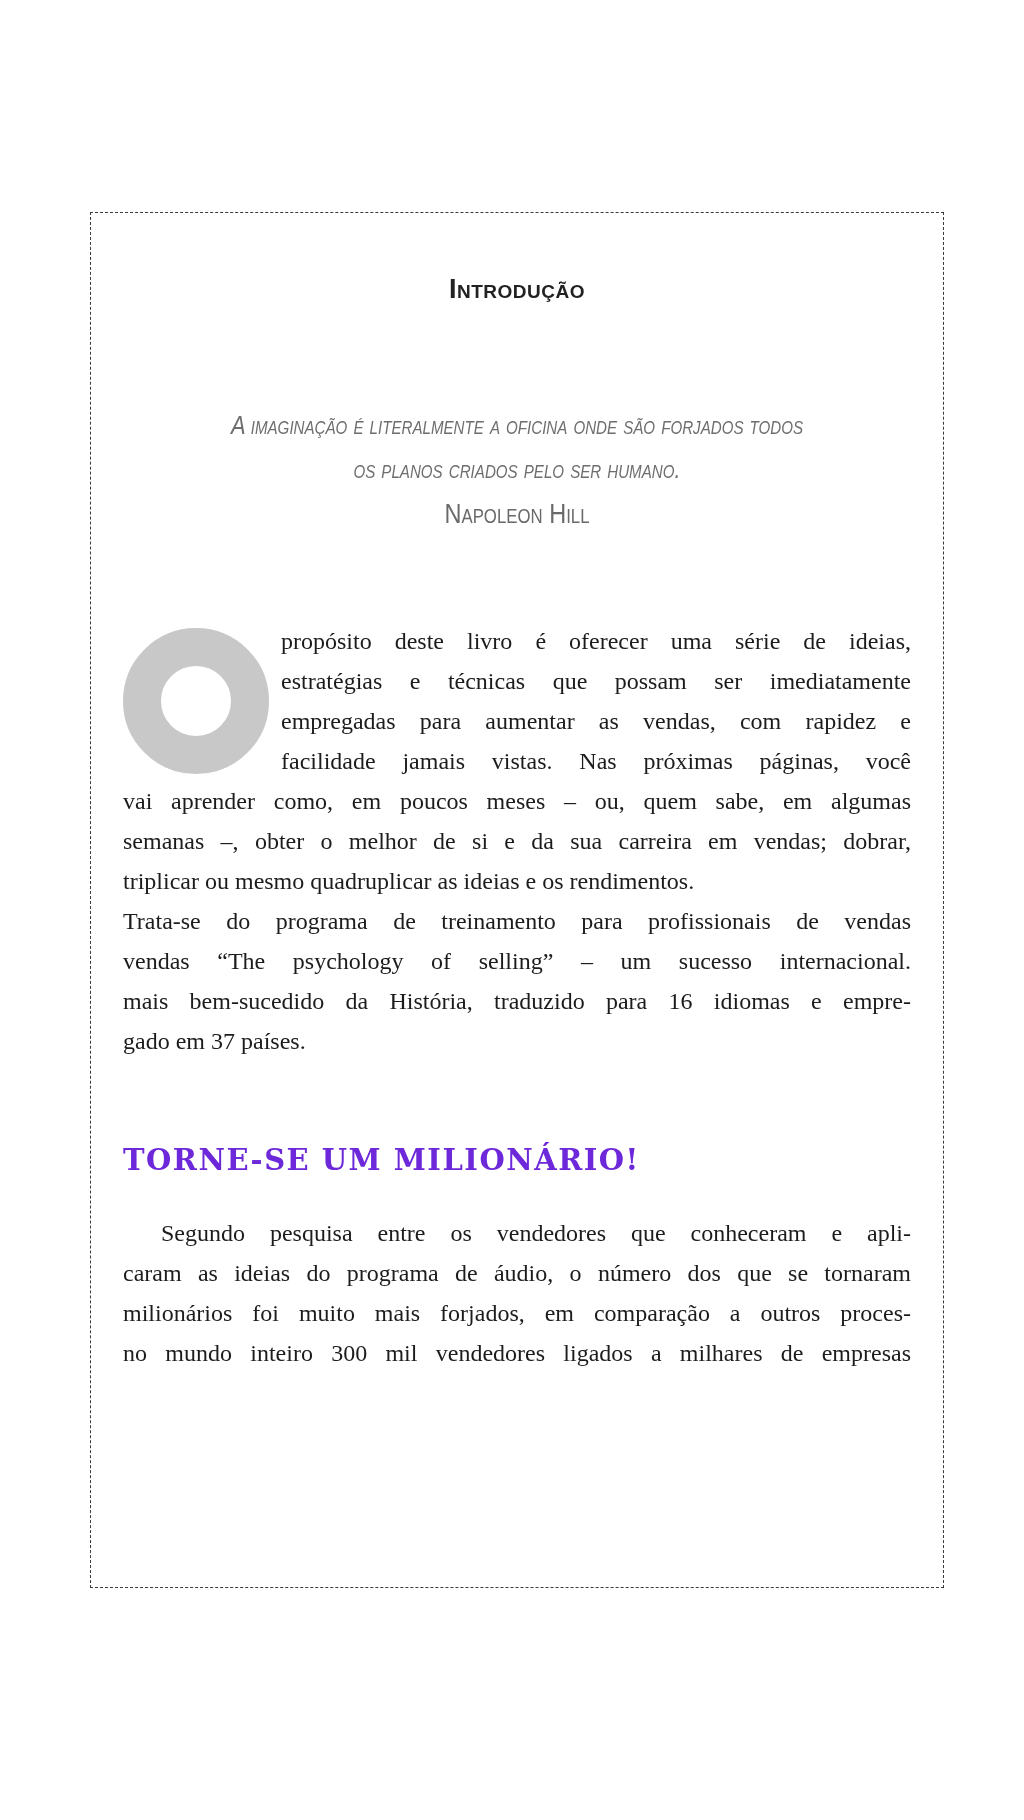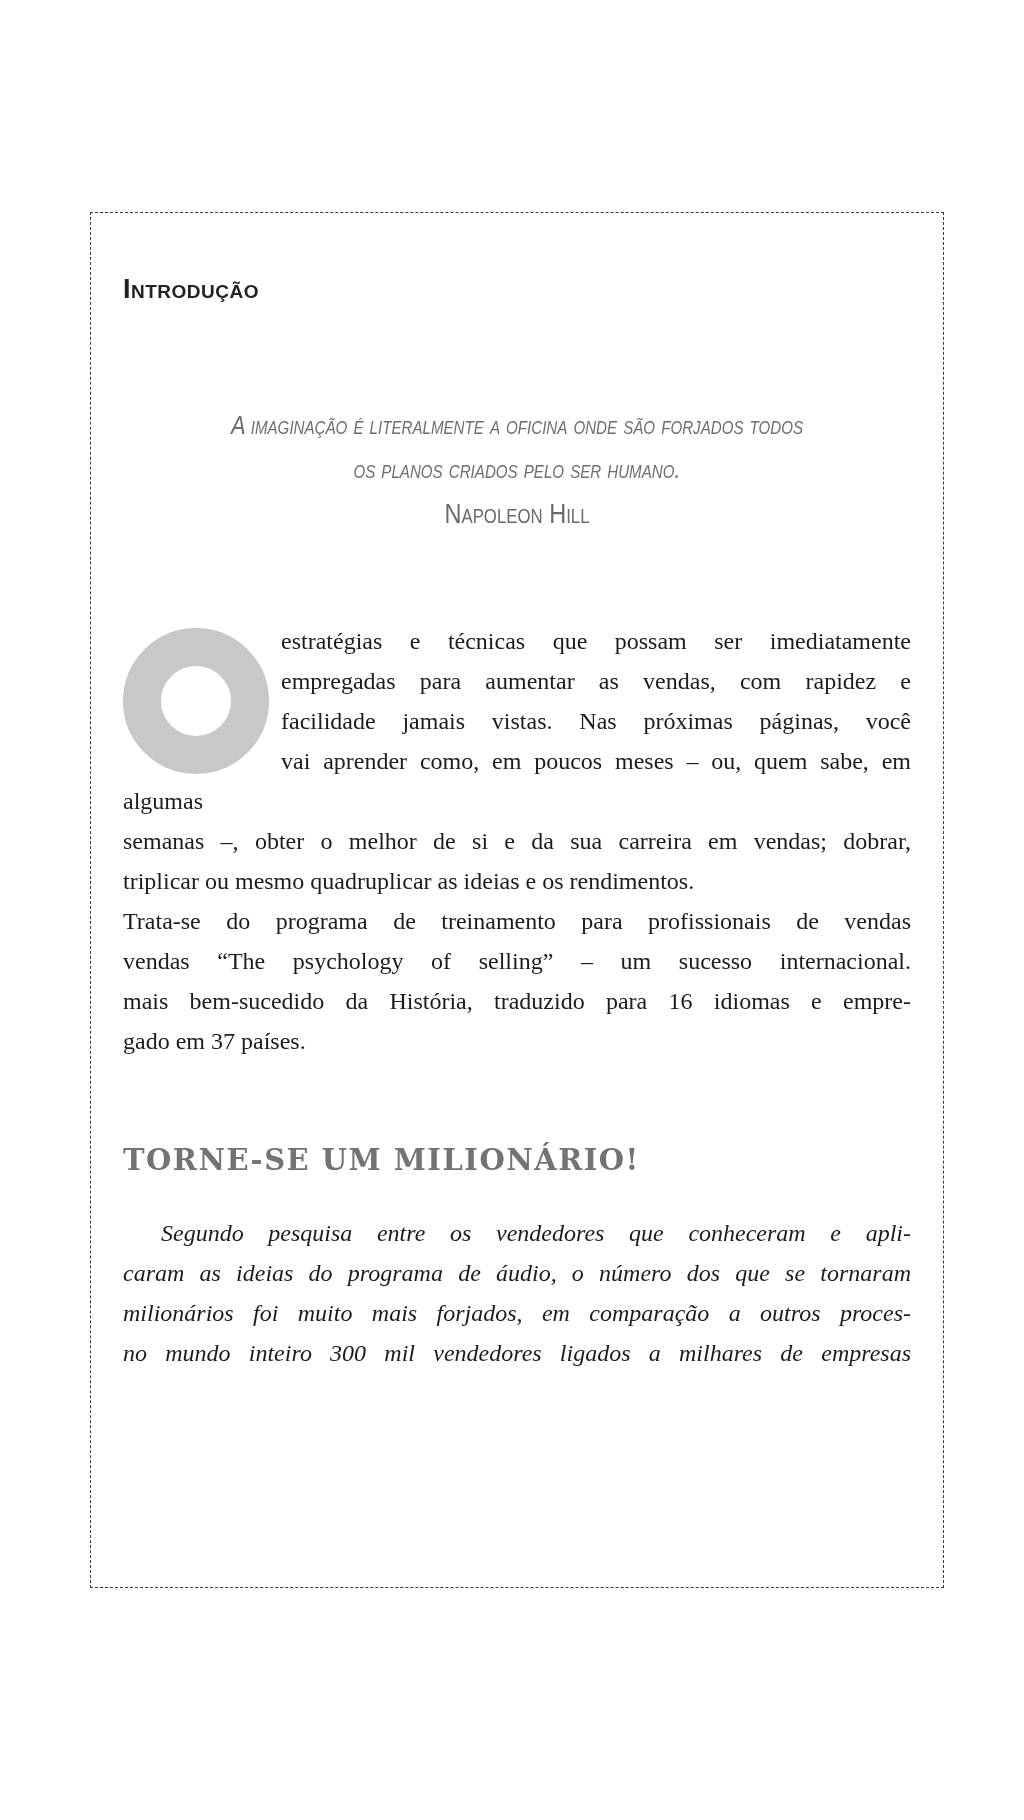--- a/index.html
+++ b/index.html
@@ -1,37 +1,37 @@
 <!DOCTYPE html>
 <html><head>
 <meta charset="utf-8">
 <style>
   html,body{margin:0;padding:0;background:#ffffff;}
   .canvas{position:relative;width:1024px;height:1820px;background:#ffffff;overflow:hidden;
           font-family:"Liberation Serif",serif;}
   .frame{position:absolute;left:90px;top:212px;width:854px;height:1376px;
          border:1px dashed #3a3a3a;box-sizing:border-box;padding:0 32px;}
-  .title{margin:60px 0 0;font-family:"Liberation Sans",sans-serif;
+  .title{margin:60px 0 0;text-align:center;font-family:"Liberation Sans",sans-serif;
          font-weight:bold;font-size:27px;line-height:32px;font-variant:small-caps;
          letter-spacing:0.5px;color:#222222;}
   .epigraph{margin-top:98px;text-align:center;color:#6e6e6e;
             font-family:"Liberation Sans",sans-serif;font-variant:small-caps;
             transform:scaleX(0.84);transform-origin:50% 0;}
   .epigraph .eline{font-style:italic;font-size:26px;line-height:44px;}
   .epigraph .attribution{font-style:normal;font-size:28px;line-height:46px;color:#6a6a6a;}
   .body-block{margin-top:84px;color:#1c1c1c;font-size:24px;line-height:40px;}
   .para{margin:0;}
   .line{text-align:justify;text-align-last:justify;white-space:normal;}
   .line.last{text-align-last:left;}
   .line.indent{padding-left:38px;}
   .dropcap{float:left;width:146px;height:146px;box-sizing:border-box;
            border:38px solid #c8c8c8;border-radius:50%;margin:7px 12px 7px 0;}
   .hidden-letter{position:absolute;width:1px;height:1px;overflow:hidden;opacity:0;}
   .section-heading{margin:82px 0 36px;font-family:"DejaVu Serif",serif;font-weight:bold;
-                   font-size:29px;line-height:34px;letter-spacing:1.5px;color:#737373;}
+                   font-size:29px;line-height:34px;letter-spacing:1.5px;color:#6d28d9;}
 </style>
 </head>
 <body>
 
 <div class="canvas">
   <div class="frame">
 
     <h1 class="title">Introdução</h1>
 
     <div class="epigraph">
@@ -40,38 +40,39 @@
           <div class="eline">os planos criados pelo ser humano.</div>
         </div>
       <div class="attribution">Napoleon Hill</div>
     </div>
 
     <section class="body-block" id="intro-paragraphs">
         <div class="para">
           <div class="dropcap">
             <span class="hidden-letter">O</span>
           </div>
+          <div class="line">propósito deste livro é oferecer uma série de ideias,</div>
           <div class="line">estratégias e técnicas que possam ser imediatamente</div>
           <div class="line">empregadas para aumentar as vendas, com rapidez e</div>
           <div class="line">facilidade jamais vistas. Nas próximas páginas, você</div>
           <div class="line">vai aprender como, em poucos meses – ou, quem sabe, em algumas</div>
           <div class="line">semanas –, obter o melhor de si e da sua carreira em vendas; dobrar,</div>
           <div class="line last">triplicar ou mesmo quadruplicar as ideias e os rendimentos.</div>
         </div>
         <div class="para">
           <div class="line">Trata-se do programa de treinamento para profissionais de vendas</div>
           <div class="line">vendas “The psychology of selling” – um sucesso internacional.</div>
           <div class="line">mais bem-sucedido da História, traduzido para 16 idiomas e empre-</div>
           <div class="line last">gado em 37 países.</div>
         </div>
       </section>
 
     <h2 class="section-heading">TORNE-SE UM MILIONÁRIO!</h2>
 
-    <section class="body-block" id="section-paragraphs" style="margin-top:9px;font-style:italic;">
+    <section class="body-block" id="section-paragraphs" style="margin-top:9px;">
         <div class="para">
           <div class="line indent">Segundo pesquisa entre os vendedores que conheceram e apli-</div>
           <div class="line">caram as ideias do programa de áudio, o número dos que se tornaram</div>
           <div class="line">milionários foi muito mais forjados, em comparação a outros proces-</div>
           <div class="line">no mundo inteiro 300 mil vendedores ligados a milhares de empresas</div>
         </div>
       </section>
 
   </div>
 </div>

